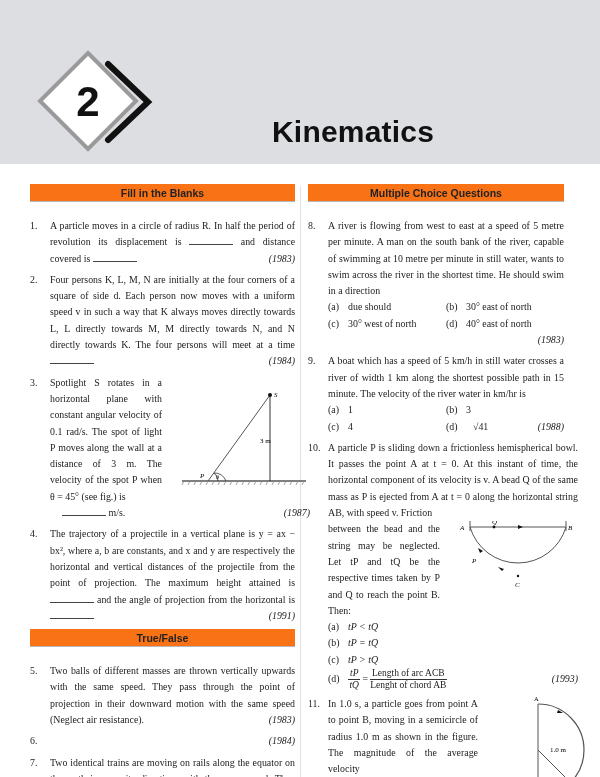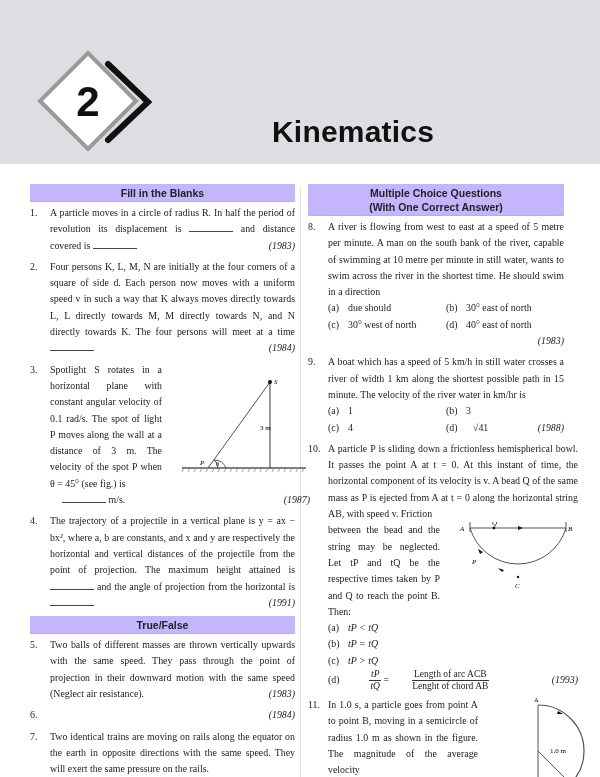--- a/index.html
+++ b/index.html
@@ -18,40 +18,40 @@
   .chap-title {
     position: absolute; left: 272px; top: 84px;
     font-family: "Liberation Sans", "DejaVu Sans", sans-serif;
     font-weight: bold; font-size: 30px; color: #111; letter-spacing: 0.2px; margin-top: 31px;
   }
   .col { position: absolute; top: 184px; font-size: 9.9px; line-height: 16.3px; }
   .col-left { left: 30px; width: 265px; }
   .col-right { left: 308px; width: 256px; }
   .divider { position: absolute; left: 300px; top: 186px; width: 1px; height: 591px; background: #e2e2e2; }
   .sec-head {
-    background: #c4b5fd;
+    background: #f97316;
     border-bottom: 1px solid #b5b7ba;
     text-align: center;
     font-family: "Liberation Sans", "DejaVu Sans", sans-serif;
     font-weight: bold; font-size: 10.5px; color: #222;
     padding: 2px 0 1px 0; line-height: 14px;
-    margin: 0 0 3px 0;
+    margin: 0 0 16px 0;
   }
   .q { display: flex; margin-bottom: 5px; }
   .qn { width: 20px; flex: 0 0 20px; }
   .qb { flex: 1; text-align: justify; }
   .yr { float: right; font-style: italic; }
   .blank { display: inline-block; width: 44px; border-bottom: 1px solid #444; height: 9px; vertical-align: baseline; }
   .opts { display: grid; grid-template-columns: 1fr 1fr; }
   .opt { display: flex; }
   .ol { width: 20px; flex: 0 0 20px; }
   .fig-wrap { display: flex; gap: 12px; }
   .fig-text { flex: 0 0 auto; }
   i { font-style: italic; }
-  .frac { display: inline-flex; flex-direction: column; vertical-align: middle; text-align: center; line-height: 11px; font-size: 9.5px; margin-left: 21px; }
+  .frac { display: inline-flex; flex-direction: column; vertical-align: middle; text-align: center; line-height: 11px; font-size: 9.5px; }
   .frac .num { border-bottom: 1px solid #333; padding: 0 2px; }
 </style>
 </head>
 <body>
 
 <div class="banner">
   <svg class="chap-badge" viewBox="0 0 130 106">
     <polygon points="52,3 100,51 52,99 4,51" fill="#ffffff" stroke="#9a9a9a" stroke-width="4"></polygon>
     <polyline points="72,14 112,52 72,90" fill="none" stroke="#111" stroke-width="6" stroke-linecap="round" stroke-linejoin="miter"></polyline>
     <text x="52" y="66" text-anchor="middle" font-family="Liberation Sans, sans-serif" font-weight="bold" font-size="42" fill="#111">2</text>
@@ -168,21 +168,20 @@
     <div class="qb">
       <span>Two identical trains are moving on rails along the equator on the earth in opposite directions with the same speed. They will exert the same pressure on the rails.</span>
       
     </div>
   </div>
 </div>
 
 <div class="col col-right">
   <div class="sec-head">
     <div>Multiple Choice Questions</div>
-    <div>(With One Correct Answer)</div>
   </div>
 
   <div class="q">
     <div class="qn">8.</div>
     <div class="qb">
       <div>A river is flowing from west to east at a speed of 5 metre per minute. A man on the south bank of the river, capable of swimming at 10 metre per minute in still water, wants to swim across the river in the shortest time. He should swim in a direction</div>
       <div class="opts">
         <div class="opt">
             <span class="ol">(a)</span>
             <span>due should</span>

